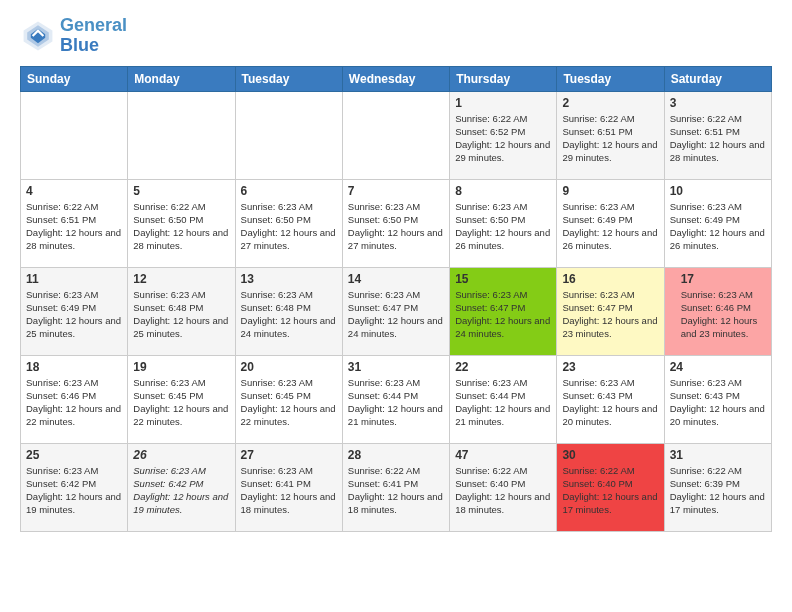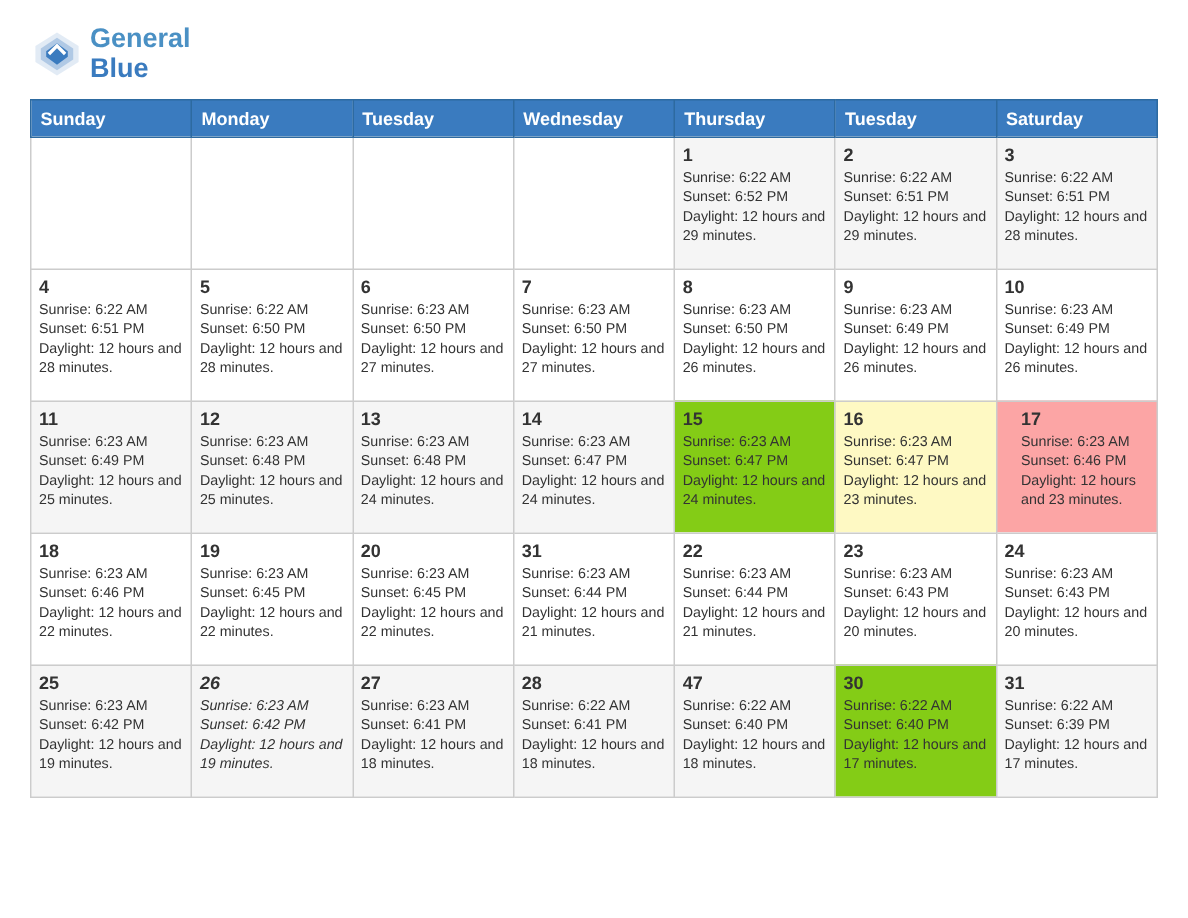--- a/index.html
+++ b/index.html
@@ -346,21 +346,21 @@
 Daylight: 12 hours
 and 18 minutes.</div>
           </td>
           <td style="background: rgb(245, 245, 245);">
             <span class="day-number">47</span>
             <div class="day-info">Sunrise: 6:22 AM
 Sunset: 6:40 PM
 Daylight: 12 hours
 and 18 minutes.</div>
           </td>
-          <td style="background: #84cc16; margin-top: 12px;">
+          <td style="background: #ef4444; margin-top: 12px;">
             <span class="day-number">30</span>
             <div class="day-info">Sunrise: 6:22 AM
 Sunset: 6:40 PM
 Daylight: 12 hours
 and 17 minutes.</div>
           </td>
           <td style="background: rgb(245, 245, 245);">
             <span class="day-number">31</span>
             <div class="day-info">Sunrise: 6:22 AM
 Sunset: 6:39 PM

